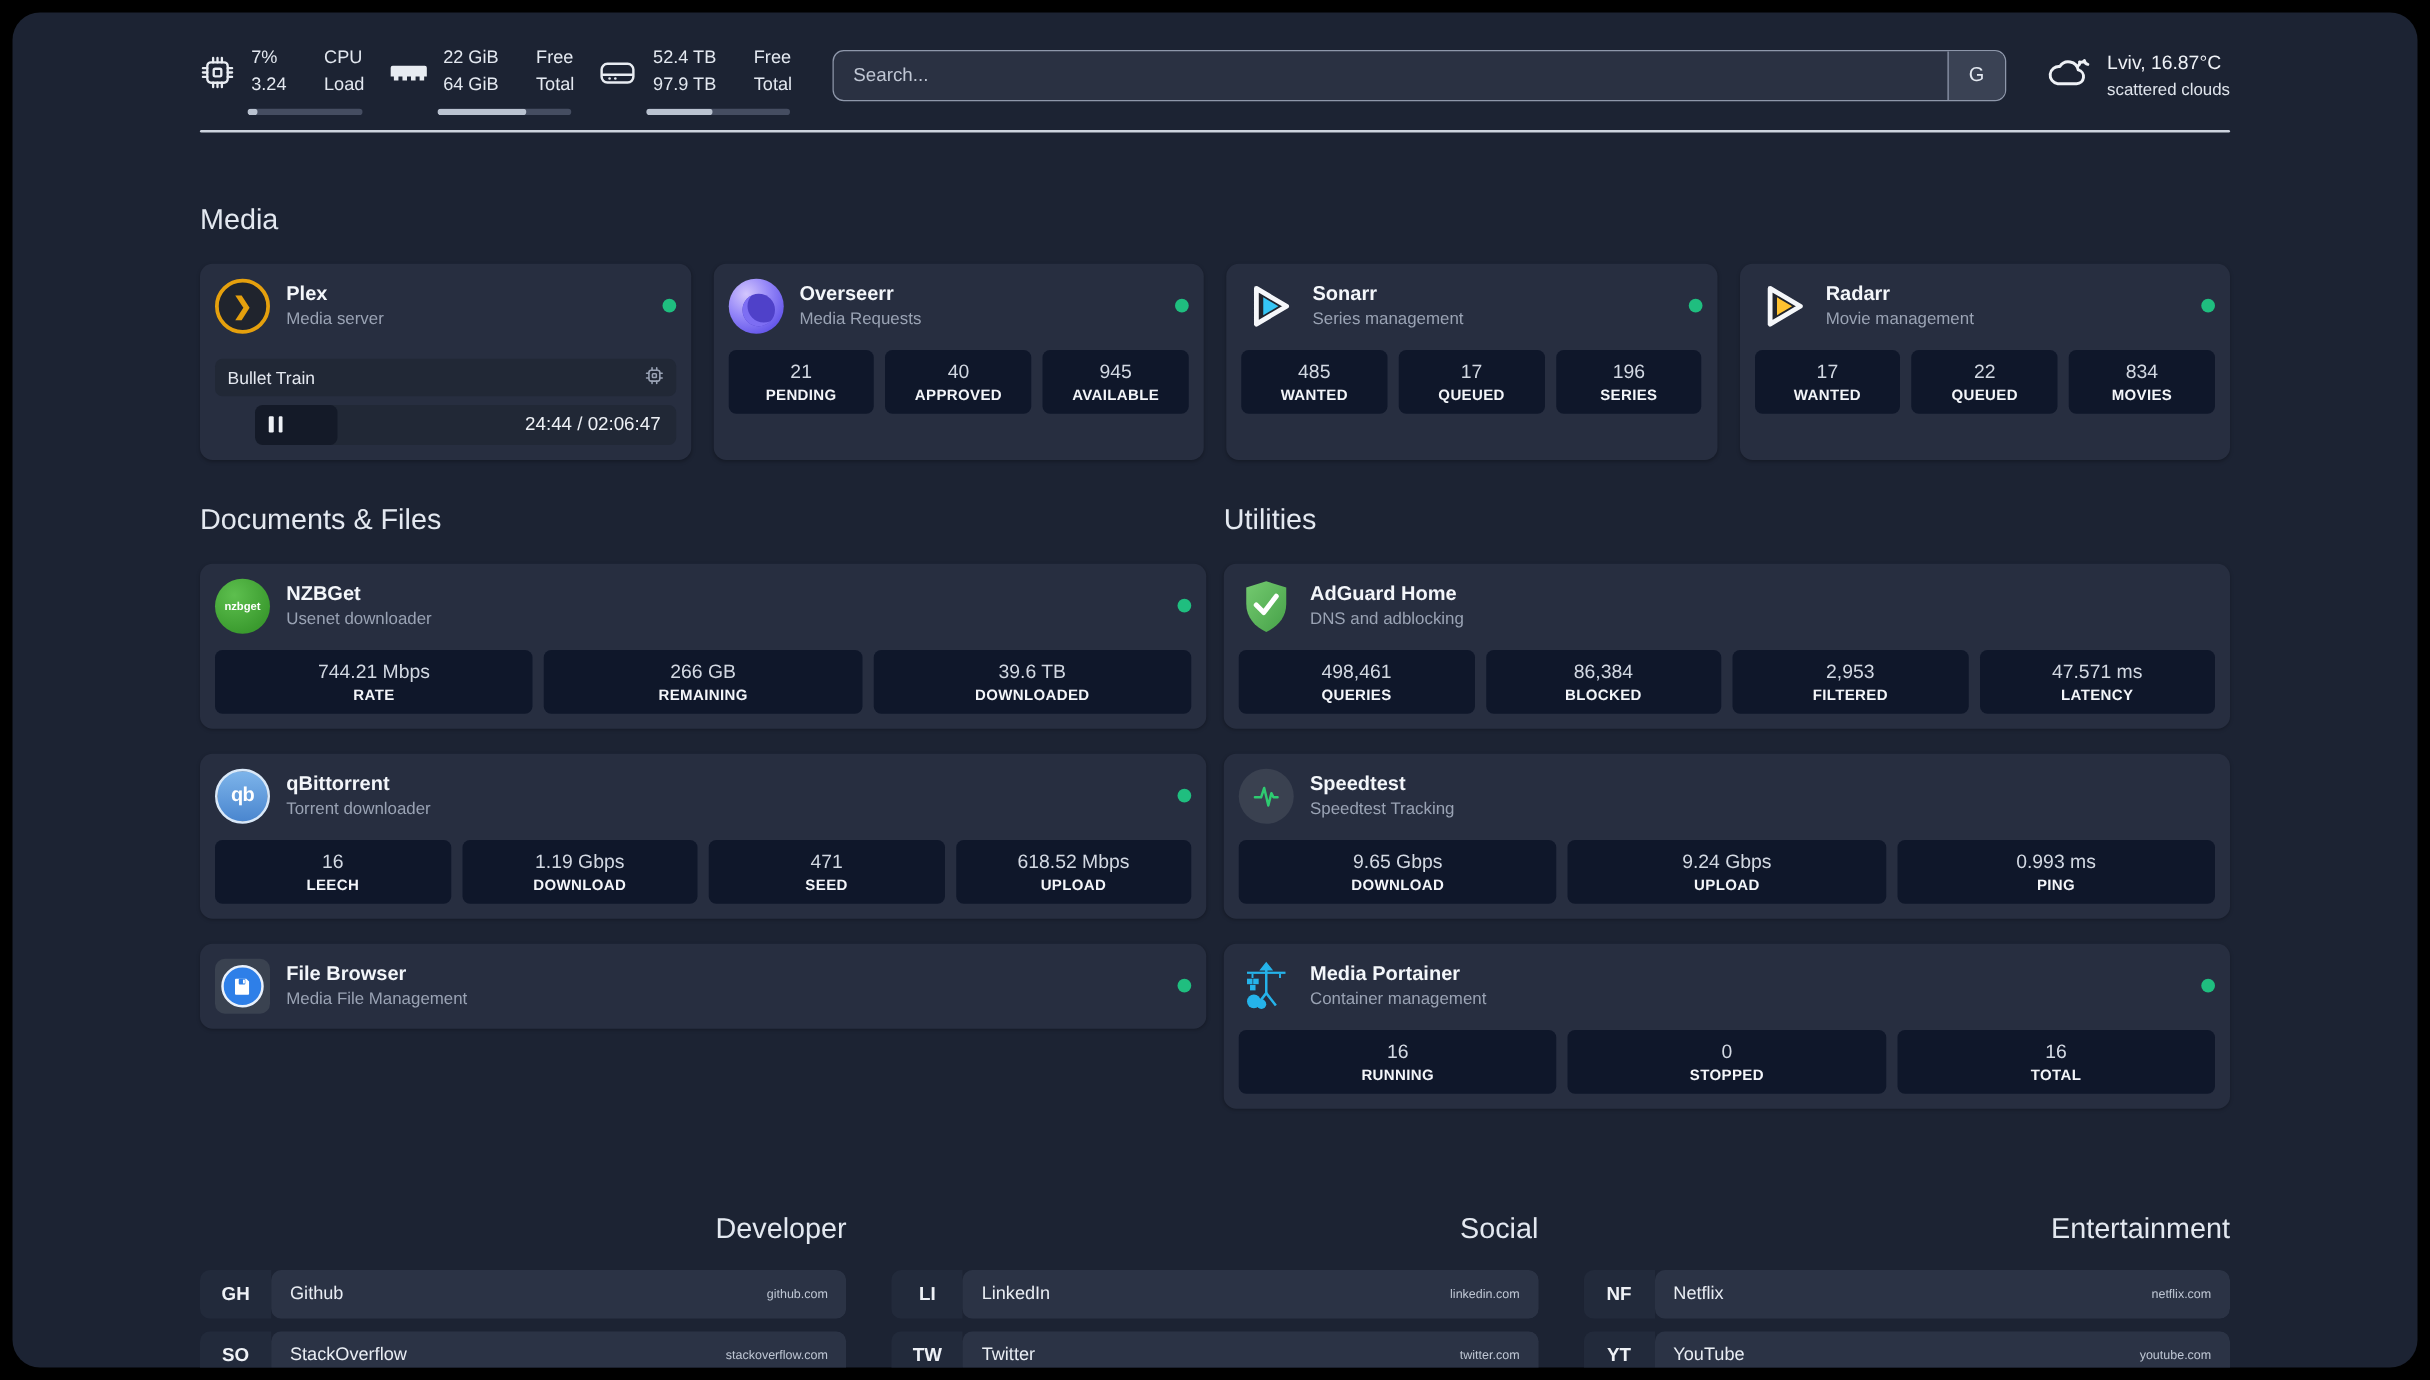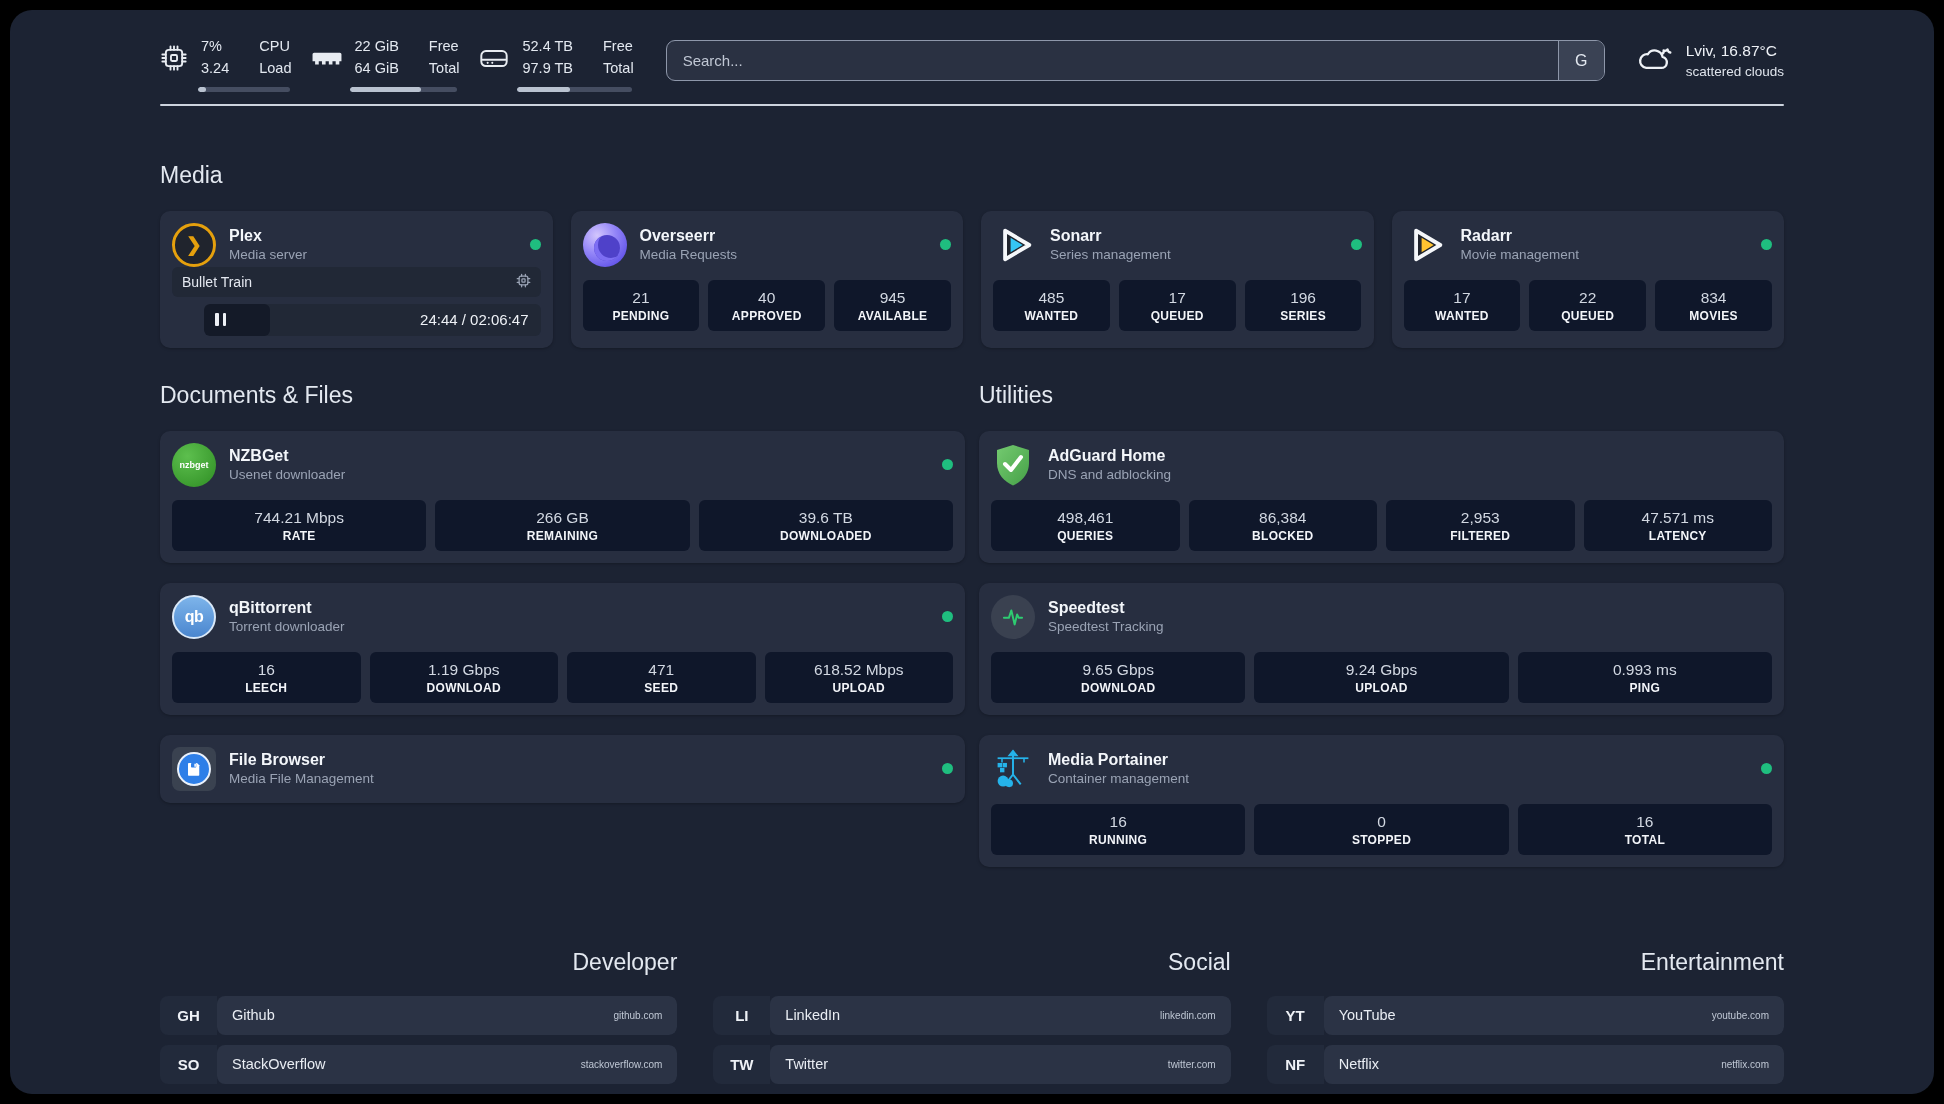--- a/index.html
+++ b/index.html
@@ -46,21 +46,21 @@
   .app-name { font-size:16px; font-weight:700; color:#f3f6fa; }
   .app-desc { font-size:13.5px; color:#9aa3b4; }
   .dot { width:11px; height:11px; border-radius:50%; margin-left:auto; }
 
   .stats-row { display:flex; gap:9px; margin-top:13px; }
   .stat { flex:1; background:#0f172a; border-radius:6px; padding:9px 4px 8px; text-align:center; }
   .stat-value { font-size:15.5px; color:#d2d8e2; }
   .stat-label { font-size:12px; font-weight:700; color:#f3f5f9; letter-spacing:.3px; margin-top:2px; }
 
   
-  .player-title-row { margin-top:0; background:#212836; border-radius:6px; padding:6px 10px;
+  .player-title-row { margin-top:20px; background:#212836; border-radius:6px; padding:6px 10px;
                       display:flex; align-items:center; justify-content:space-between;
                       font-size:14px; color:#e4e8f0; }
   .player-progress-row { margin-top:7px; background:#212836; border-radius:6px; height:32px;
                          position:relative; display:flex; align-items:center; overflow:hidden;margin-left:32px; }
   .player-fill { position:absolute; left:0; top:0; bottom:0; background:#141a28; border-radius:6px; }
   .pause-btn { position:relative; display:flex; gap:4px; margin-left:11px; cursor:pointer; }
   .pause-btn span { width:3.5px; height:13px; background:#eef1f6; border-radius:1px; }
   .player-time { position:relative; margin-left:auto; margin-right:12px; font-size:15px; color:#eef1f6; }
 
   
@@ -543,31 +543,31 @@
           <span class="bm-body">
               <span class="bm-name">Twitter</span>
           <span class="bm-url">twitter.com</span>
             </span>
         </div>
       </div>
 
       <div class="bm-col">
         <div class="section-h">Entertainment</div>
         <div class="bookmark">
+          <span class="bm-abbr">NF</span>
+          <span class="bm-body">
+              <span class="bm-name">Netflix</span>
+          <span class="bm-url">netflix.com</span>
+            </span>
+        </div>
+        <div class="bookmark">
           <span class="bm-abbr">YT</span>
           <span class="bm-body">
               <span class="bm-name">YouTube</span>
           <span class="bm-url">youtube.com</span>
             </span>
         </div>
-        <div class="bookmark">
-          <span class="bm-abbr">NF</span>
-          <span class="bm-body">
-              <span class="bm-name">Netflix</span>
-          <span class="bm-url">netflix.com</span>
-            </span>
-        </div>
 
       </div>
     </div>
 
   </div>
 </div>
 
 </body></html>

